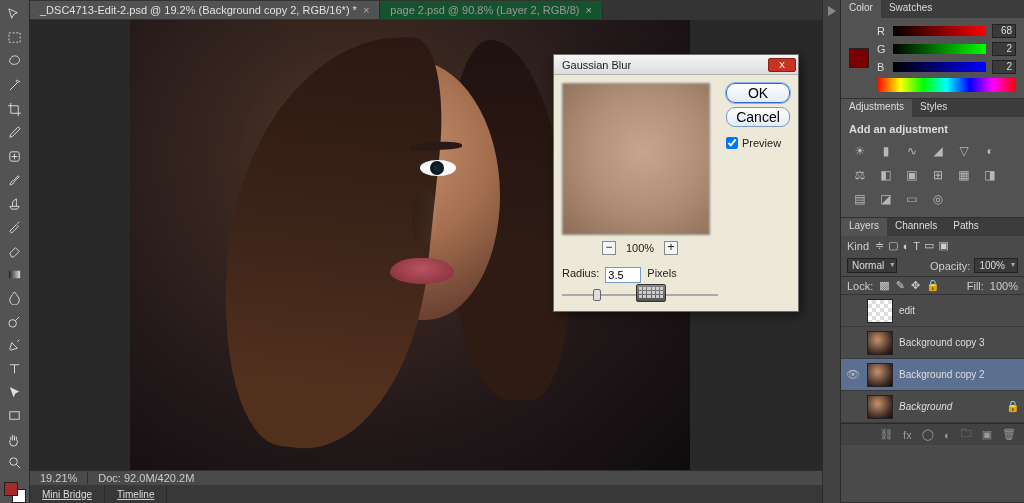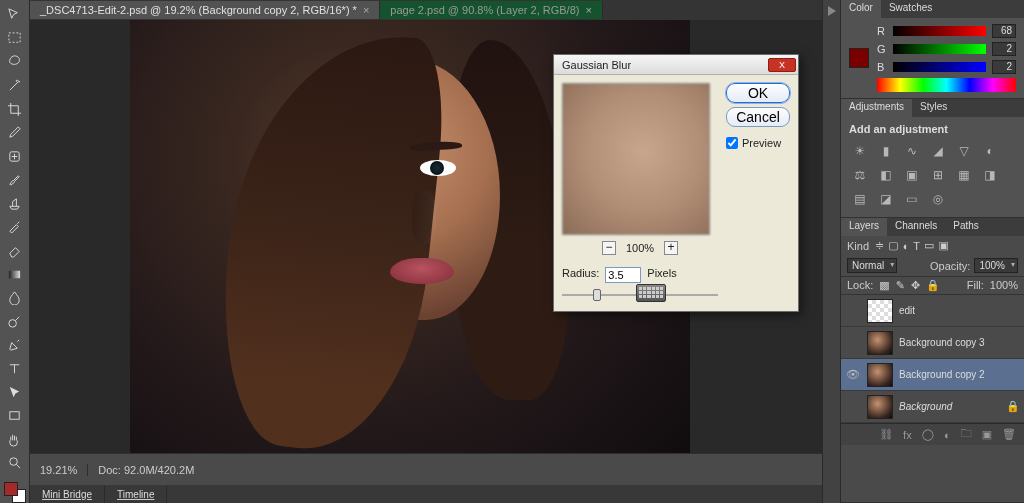--- a/index.html
+++ b/index.html
@@ -26,21 +26,21 @@
 .face-skin { position: absolute; left: 60px; top: 10px; width: 170px; height: 260px; background: radial-gradient(circle at 40% 35%, #c79270 0%, #a67050 45%, #6b4232 85%); border-radius: 55% 60% 50% 50% / 60% 60% 55% 55%; }
 .hair { position: absolute; left: -40px; top: -20px; width: 200px; height: 420px; background: linear-gradient(180deg, #2b1812 0%, #3a2318 45%, #52301e 85%); border-radius: 90% 20% 60% 40% / 60% 30% 50% 50%; transform: rotate(6deg); }
 .hair2 { position: absolute; right: -20px; top: -10px; width: 120px; height: 360px; background: linear-gradient(180deg, #201210 0%, #2e1c14 60%); border-radius: 40% 80% 40% 60%; }
 .eye { position: absolute; left: 150px; top: 110px; width: 36px; height: 16px; background: #fff; border-radius: 50%; }
 .eye::after { content: ''; position: absolute; left: 10px; top: 1px; width: 14px; height: 14px; background: radial-gradient(circle, #1a2b38 0%, #0a1418 70%); border-radius: 50%; }
 .brow { position: absolute; left: 140px; top: 92px; width: 52px; height: 8px; background: #2a1914; border-radius: 50% 50% 30% 30%; transform: rotate(-3deg); }
 .nose { position: absolute; left: 142px; top: 140px; width: 24px; height: 54px; background: linear-gradient(90deg, rgba(0,0,0,0.12), rgba(255,255,255,0.04)); border-radius: 40%; }
 .lips { position: absolute; left: 120px; top: 208px; width: 64px; height: 26px; background: radial-gradient(ellipse at 50% 40%, #b85360 0%, #8c3440 80%); border-radius: 50% 50% 55% 55% / 60% 60% 50% 50%; }
 
 
-.hscroll { position: absolute; bottom: 18px; left: 30px; right: 202px; height: 32px; background: #4a4a4a; display: flex; align-items: center; font-size: 10px; color: #ccc; border-top: 1px solid #2e2e2e; }
+.hscroll { position: absolute; bottom: 18px; left: 30px; right: 202px; height: 15px; background: #4a4a4a; display: flex; align-items: center; font-size: 10px; color: #ccc; border-top: 1px solid #2e2e2e; }
 .hscroll .zoom { padding: 0 10px; border-right: 1px solid #2e2e2e; }
 .hscroll .docsize { padding: 0 10px; }
 .footer-tabs { position: absolute; bottom: 0; left: 30px; right: 202px; height: 18px; background: #383838; display: flex; align-items: stretch; text-decoration: underline; }
 .footer-tab { padding: 2px 12px; font-size: 10px; color: #ddd; border-right: 1px solid #2a2a2a; display:flex; align-items:center; }
 
 
 .options-strip { position: absolute; top: 0; right: 184px; width: 18px; height: 503px; background: #424242; border-left: 1px solid #2a2a2a; display:flex; flex-direction:column; align-items:center; padding-top:6px; gap:10px; }
 .options-strip .play { width:0; height:0; border-left:8px solid #888; border-top:5px solid transparent; border-bottom:5px solid transparent; }
 
 .right-panels { position: absolute; top: 0; right: 0; width: 184px; height: 503px; background: #525252; border-left: 1px solid #2a2a2a; display:flex; flex-direction:column; }
@@ -61,21 +61,21 @@
 .sw-chip { position:absolute; top:30px; left:8px; width:20px; height:20px; background:#7a0000; border:1px solid #222; }
 .color-panel-body { position:relative; padding-left:36px; }
 
 .adjust-icons { display:flex; flex-wrap:wrap; gap:8px; padding:4px 2px; }
 .adjust-icons span { width:18px; height:16px; display:flex; align-items:center; justify-content:center; color:#b8b8b8; font-size:12px; }
 
 .layers-body { padding: 0; background:#4a4a4a; }
 .layers-controls { display:flex; align-items:center; gap:4px; padding:3px 6px; font-size:10px; color:#ccc; }
 .layers-controls .sel { background:#3a3a3a; border:1px solid #222; padding:1px 12px 1px 4px; font-size:10px; color:#ddd; position:relative; }
 .layers-controls .sel::after { content:'▾'; position:absolute; right:2px; font-size:8px; color:#aaa; }
-.lock-row { display:flex; align-items:flex-start; gap:6px; padding:2px 6px; border-top:1px solid #333; border-bottom:1px solid #333; }
+.lock-row { display:flex; align-items:center; gap:6px; padding:2px 6px; border-top:1px solid #333; border-bottom:1px solid #333; }
 
 .layer-list { background:#4a4a4a; }
 .layer-row { display:flex; align-items:center; height:32px; border-bottom:1px solid #3a3a3a; padding:0 4px; gap:6px; }
 .layer-row.selected { background:#5b6f90; }
 .eye-col { width:16px; text-align:center; color:#bbb; }
 .thumb { width:26px; height:24px; background:#666; border:1px solid #222; }
 .thumb.checker { background: repeating-conic-gradient(#ddd 0 25%, #fff 0 50%) 0 0/8px 8px; }
 .thumb.photo { background: radial-gradient(circle at 40% 35%, #c79270, #3a2820 70%, #0e0b0d); }
 .layer-name { color:#ddd; font-size:10px; }
 .layer-name.italic { font-style: italic; }

